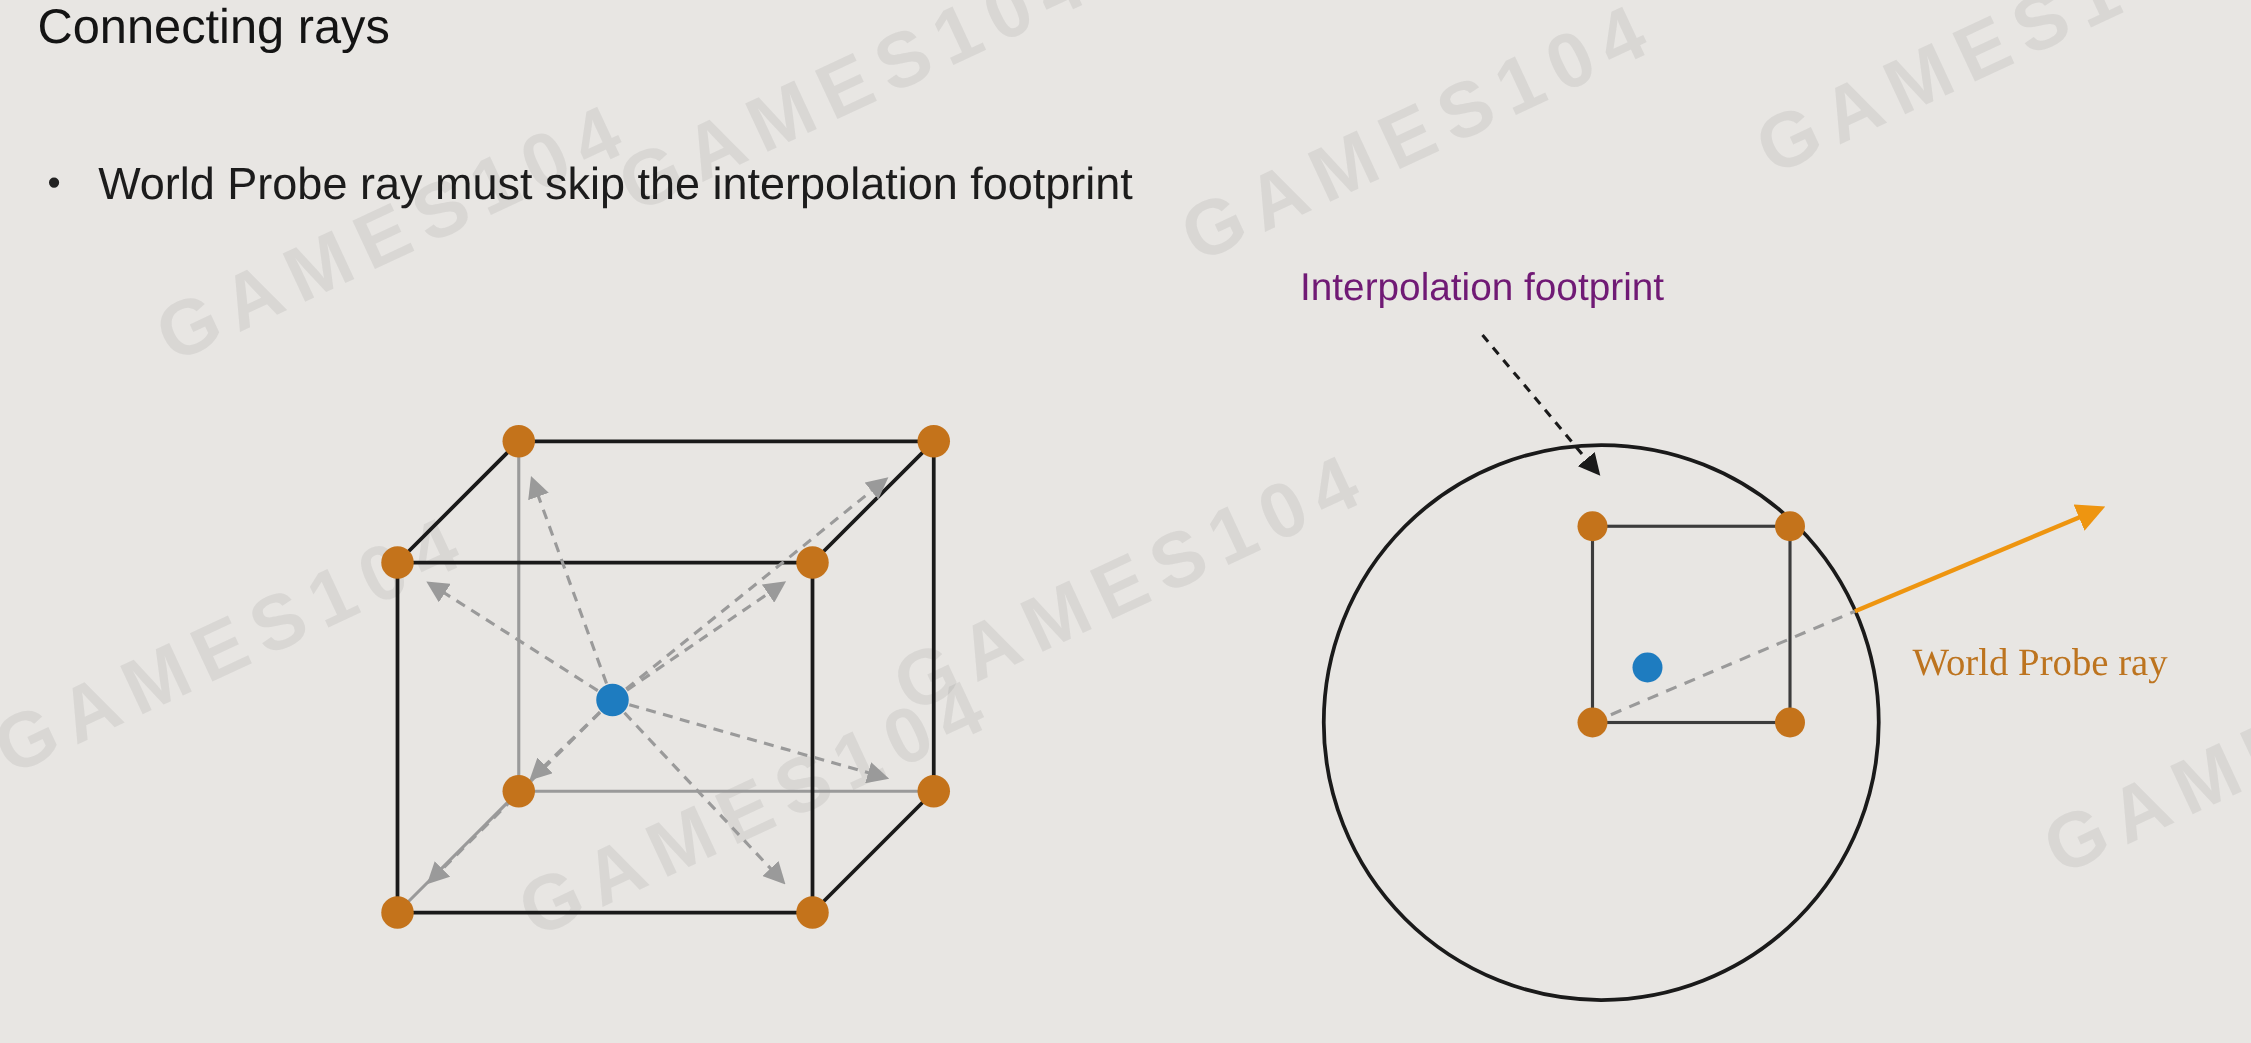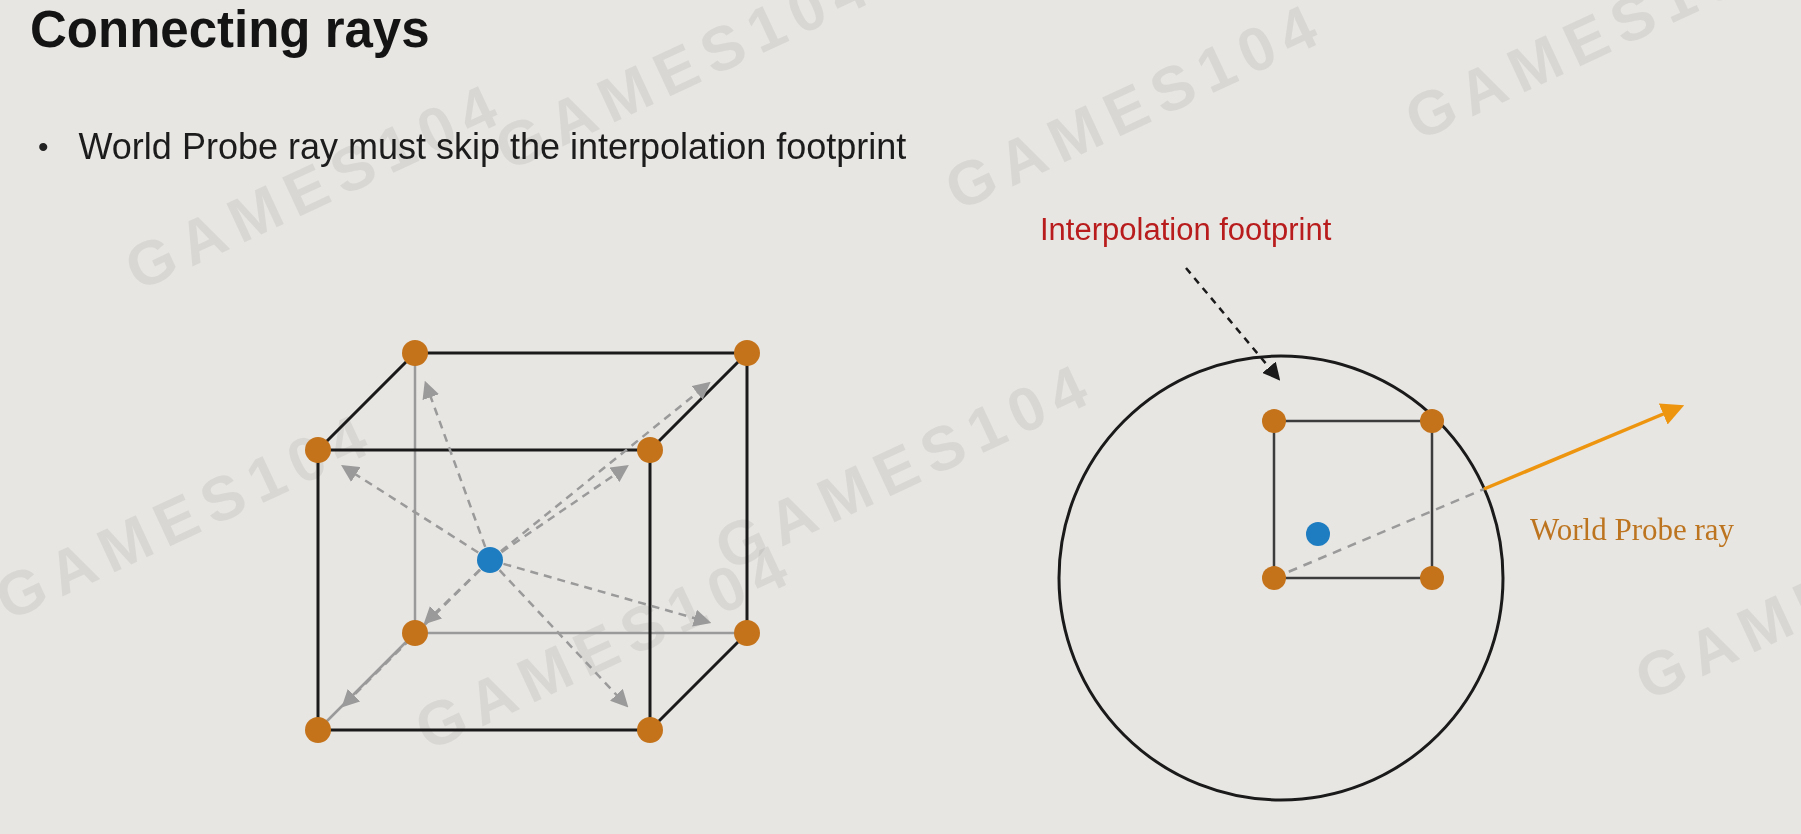--- a/index.html
+++ b/index.html
@@ -22,22 +22,22 @@
     transform: rotate(-25deg);
     white-space: nowrap;
     user-select: none;
     pointer-events: none;
   }
 
   .title {
     position: absolute;
     left: 30px;
     top: 0px;
-    font-size: 51px;
-    font-weight: bold;
+    font-size: 39px;
+    font-weight: normal;
     color: #141414;
   }
 
   .bullet-row {
     position: absolute;
     left: 38px;
     top: 126px;
     display: flex;
     align-items: flex-start;
   }
@@ -49,21 +49,21 @@
   }
   .bullet-text {
     font-size: 36px;
     color: #1c1c1c;
     line-height: 42px;
   }
 
   .diagram-label {
     position: absolute;
     font-size: 31px;
-    color: #b91c1c;
+    color: #701a75;
     white-space: nowrap;
   }
   .label-center { transform: translateX(-50%); }
   .label-orange { color: #bd741f; }
   .label-blue   { color: #1b79bb; }
 
   .diagram-svg {
     position: absolute;
     left: 0;
     top: 0;

